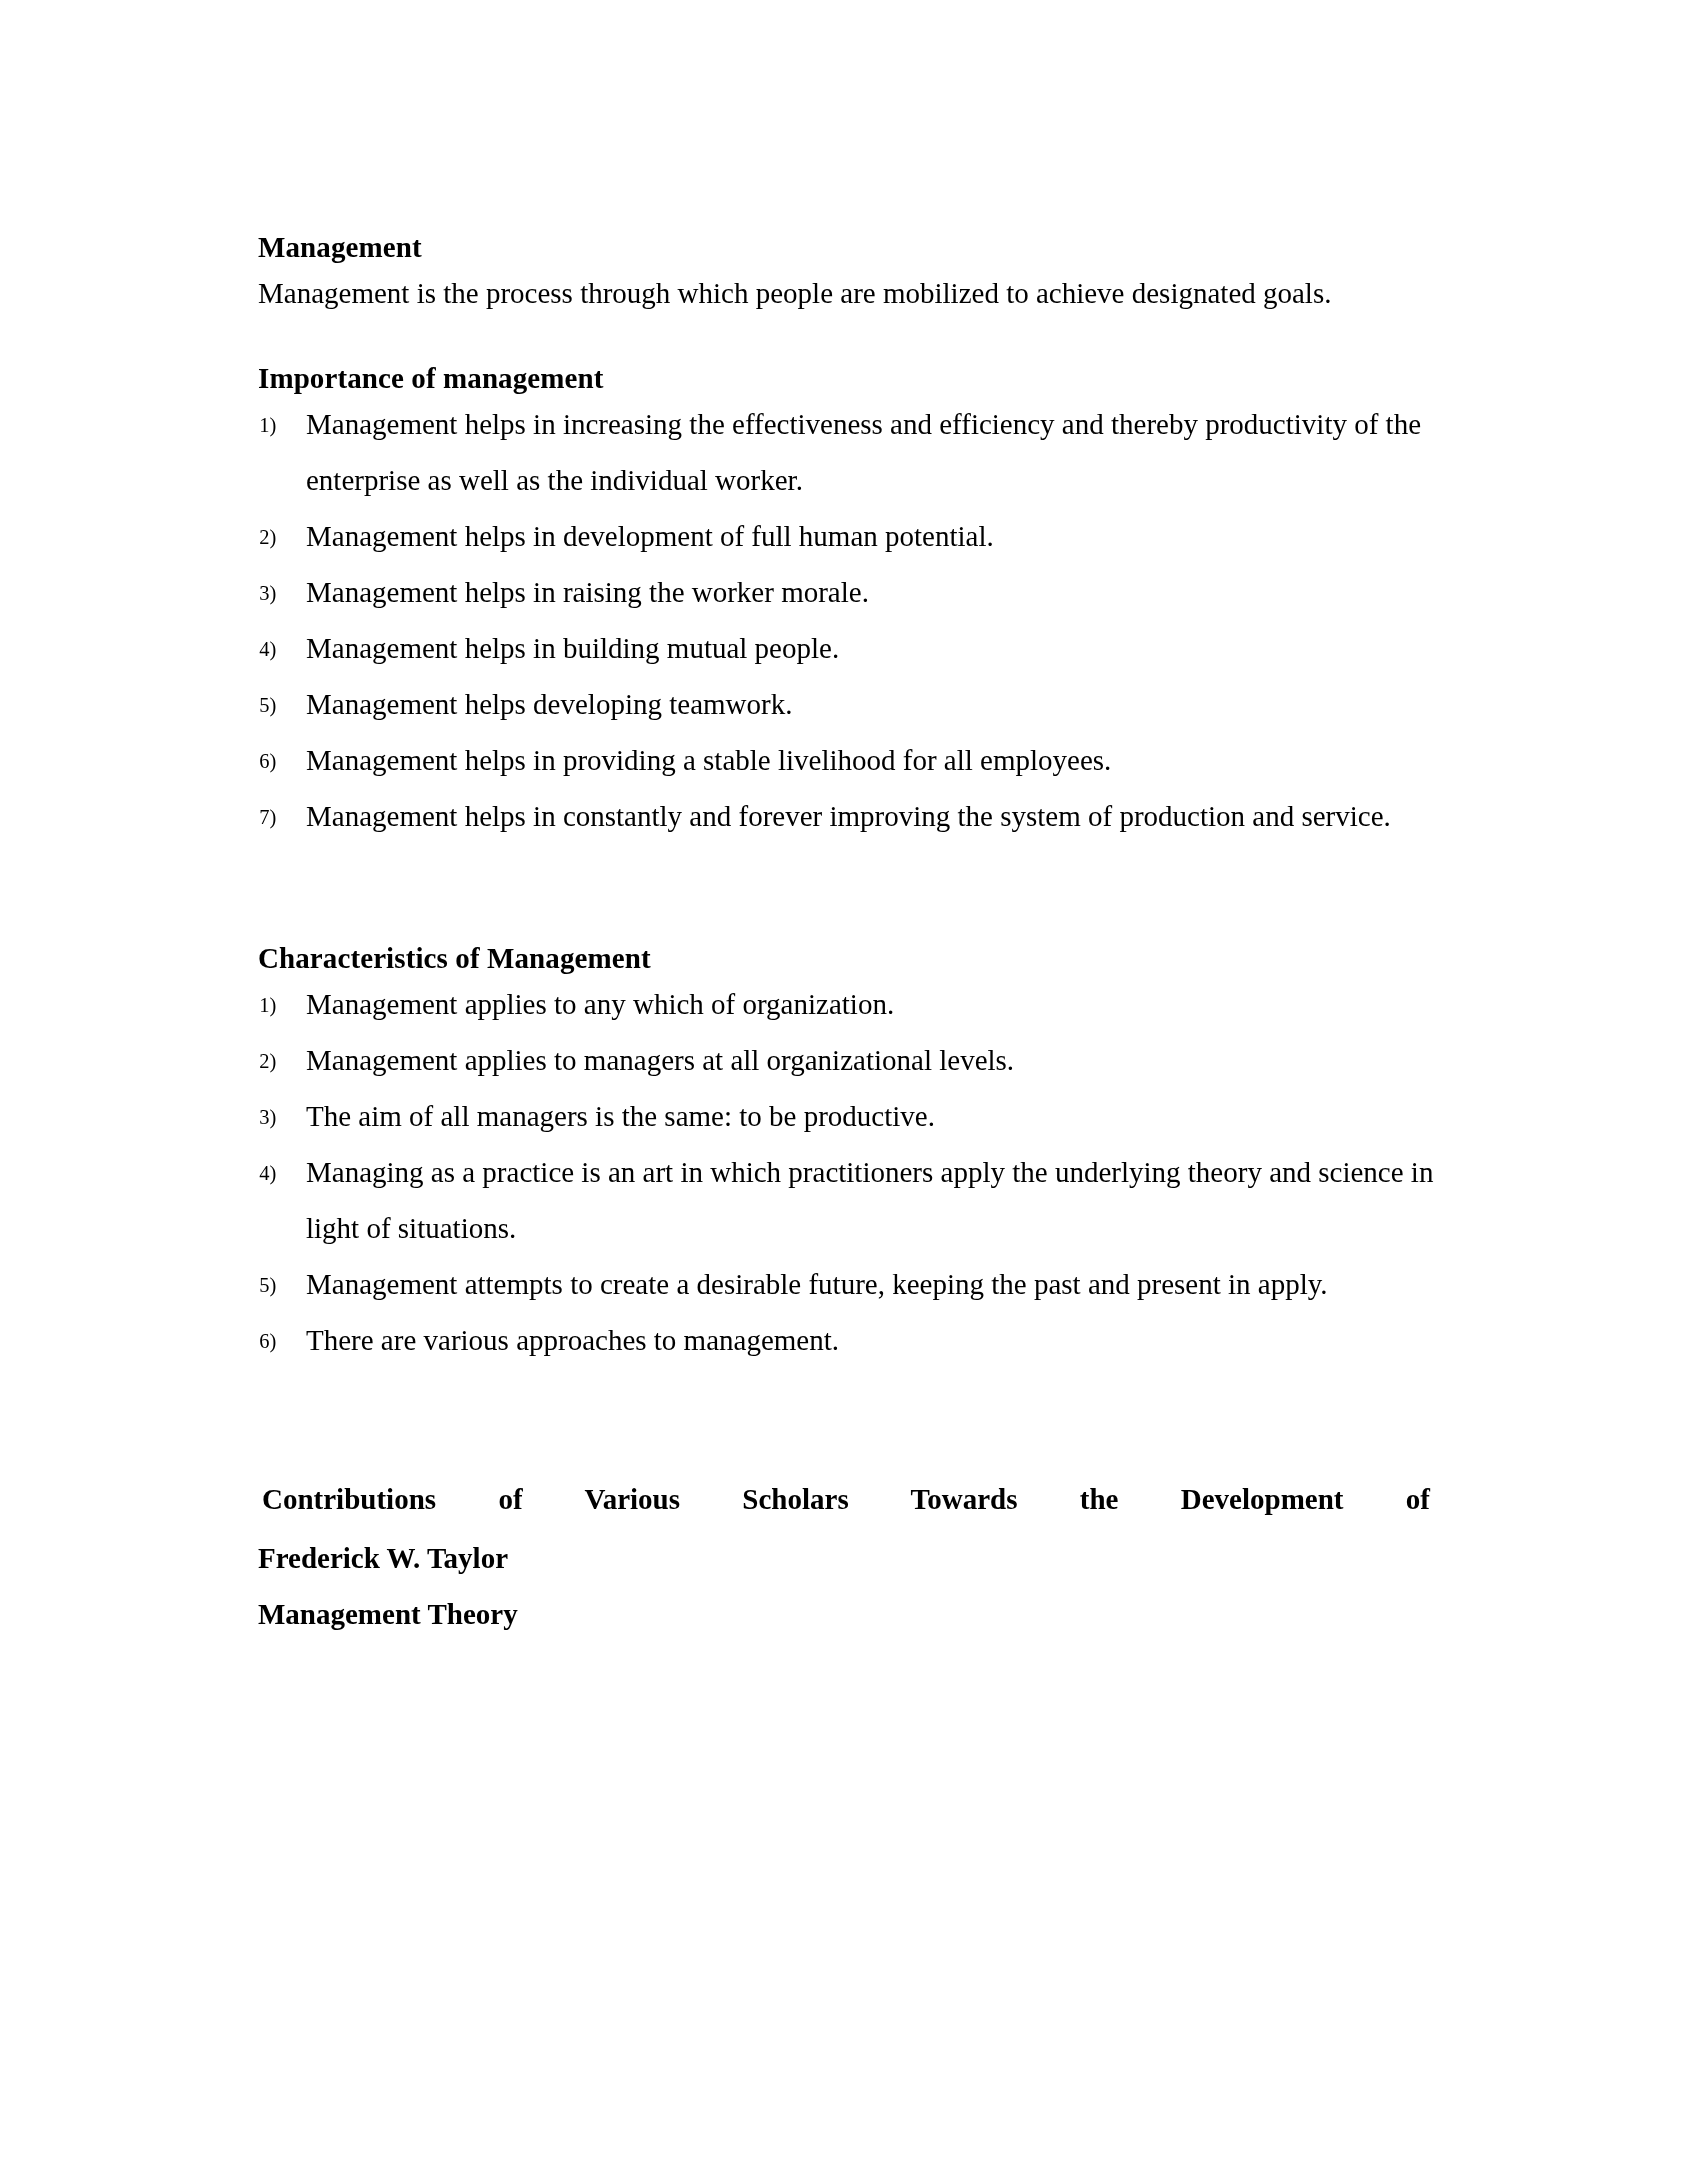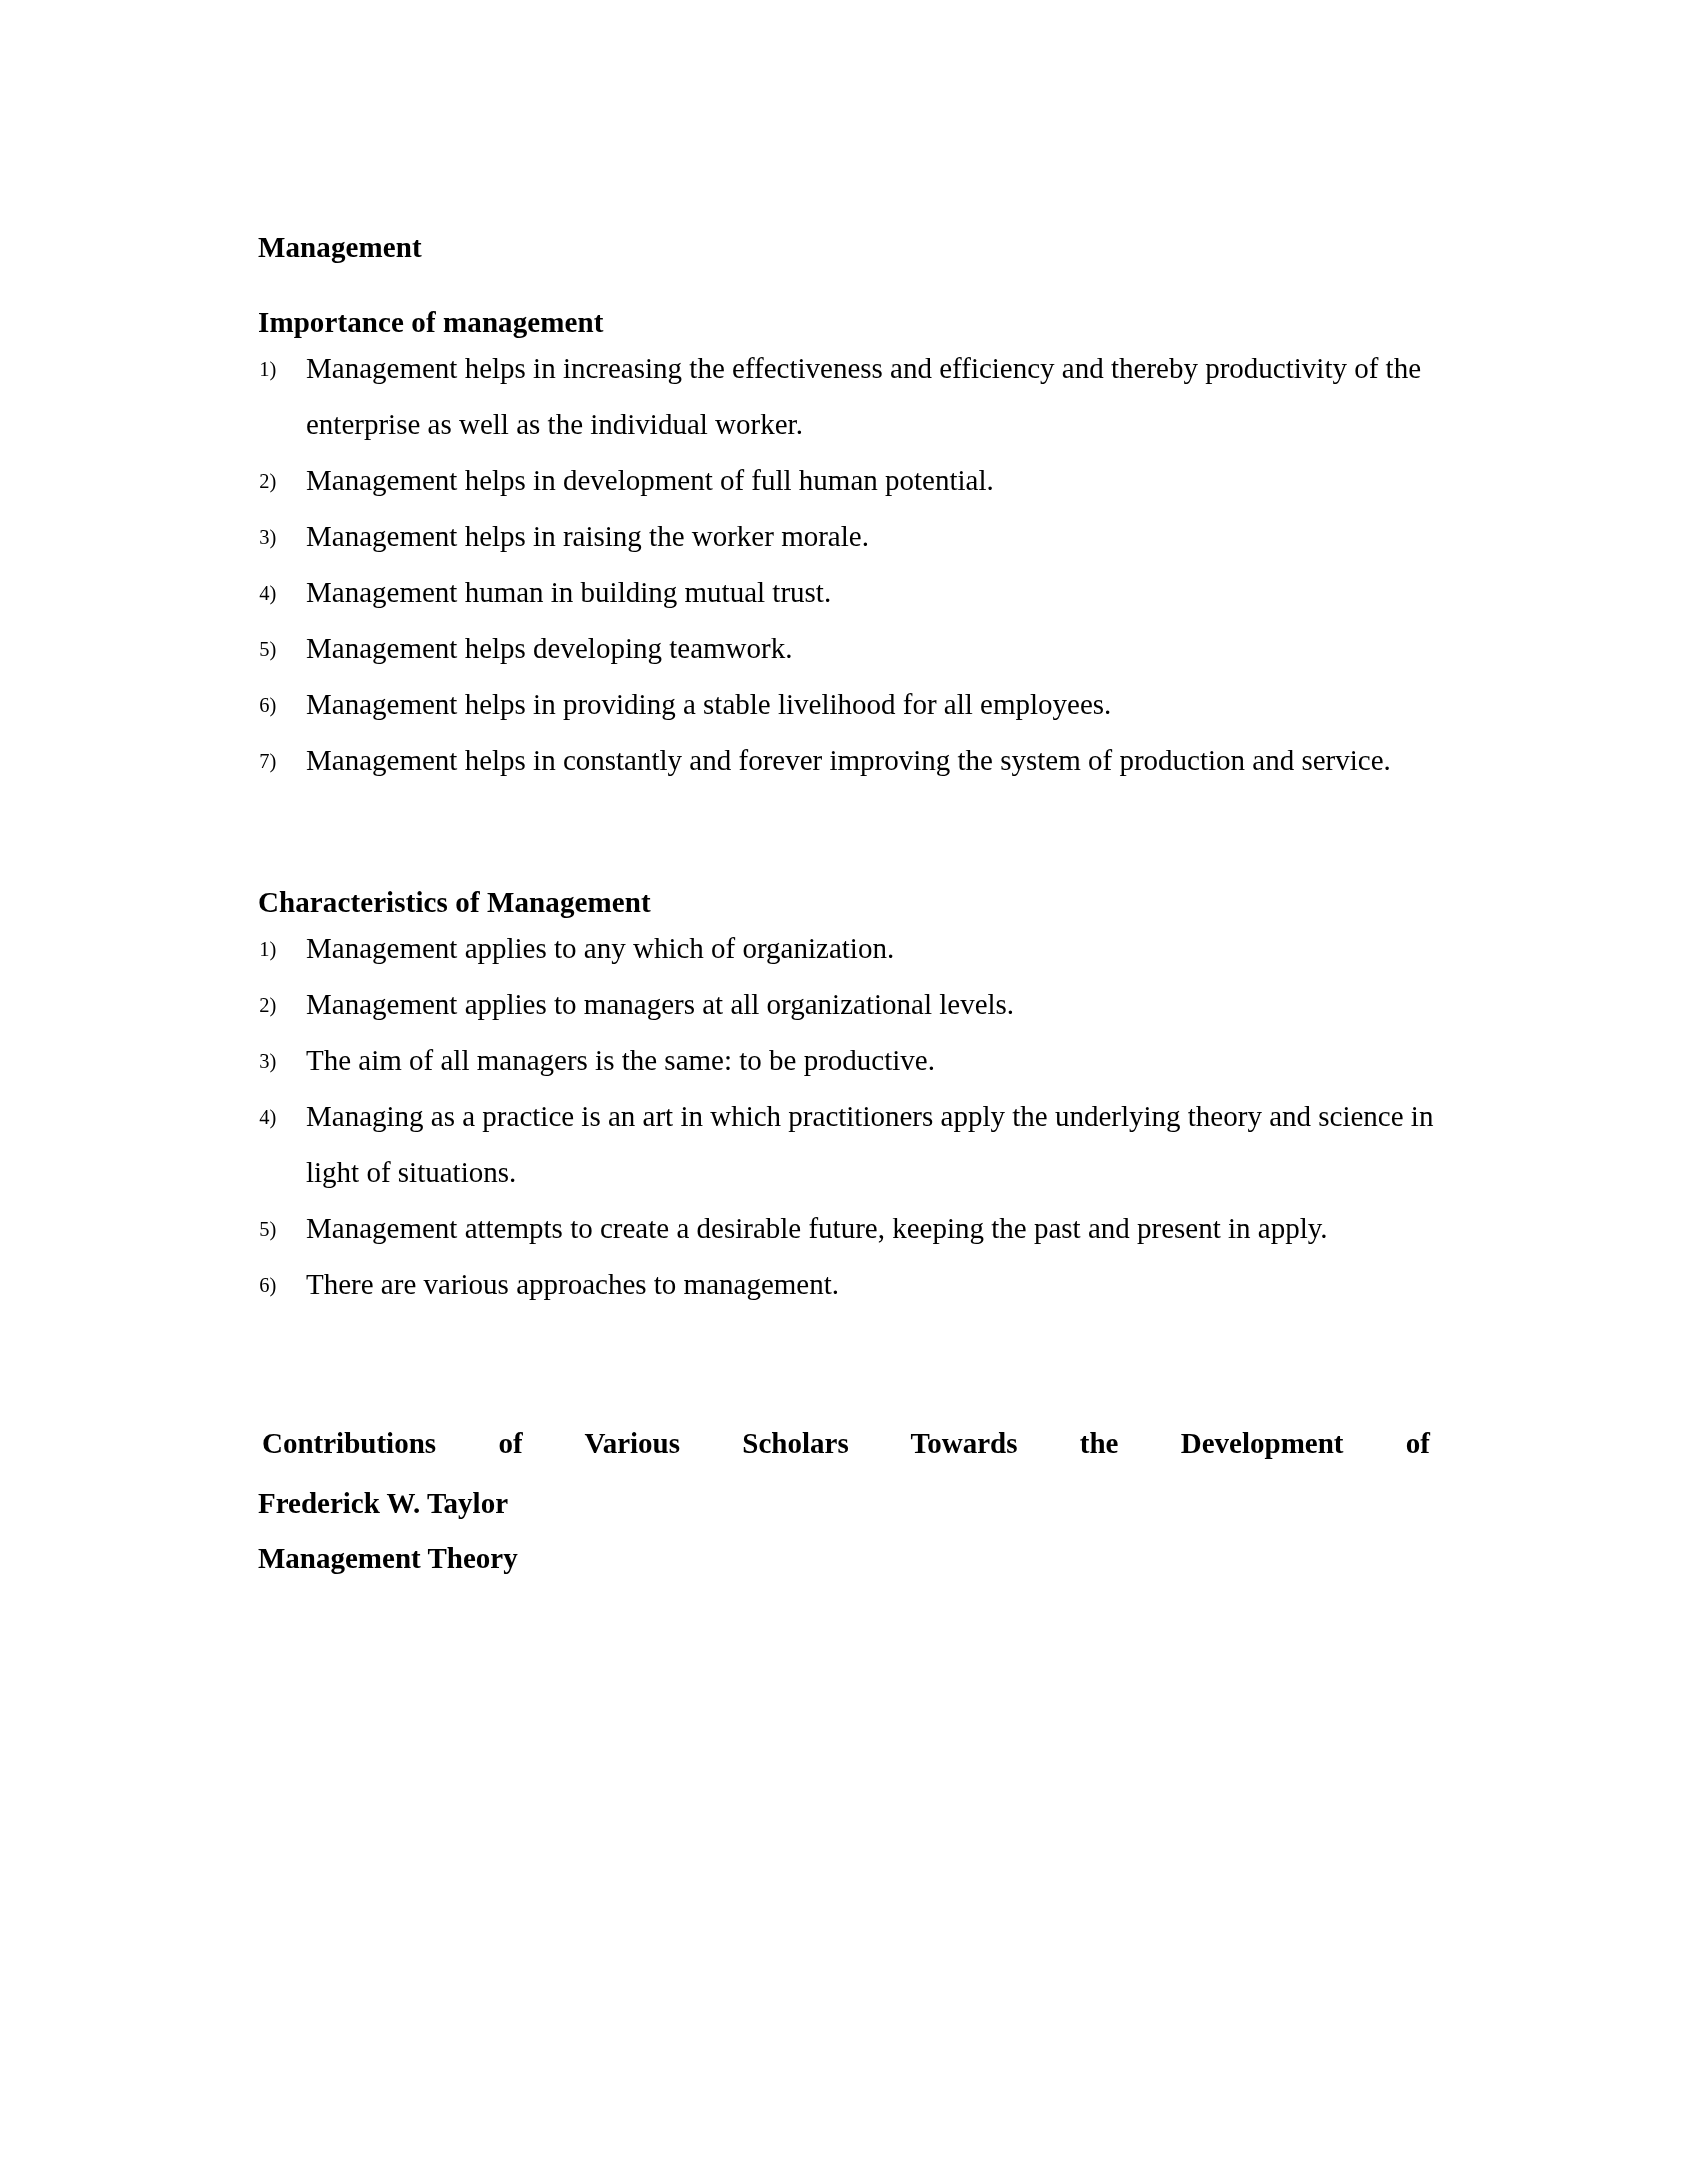--- a/index.html
+++ b/index.html
@@ -92,20 +92,21 @@
 </style>
 </head>
 <body>
 
 <div class="page">
   <div class="content">
 
     <div>
       <p class="heading">Management</p>
       <div class="sp-after-heading"></div>
+      <p class="para">Management is the process through which people are mobilized to achieve designated goals.</p>
     </div>
 
     <div class="gap-md"></div>
 
     <div>
       <p class="heading">Importance of management</p>
       <div class="sp-after-heading"></div>
       <ol class="list">
         <li class="list-item">
           <span class="list-marker">1)</span>
@@ -114,21 +115,21 @@
         <li class="list-item">
           <span class="list-marker">2)</span>
           <span class="list-text">Management helps in development of full human potential.</span>
         </li>
         <li class="list-item">
           <span class="list-marker">3)</span>
           <span class="list-text">Management helps in raising the worker morale.</span>
         </li>
         <li class="list-item">
           <span class="list-marker">4)</span>
-          <span class="list-text">Management human in building mutual trust.</span>
+          <span class="list-text">Management helps in building mutual people.</span>
         </li>
         <li class="list-item">
           <span class="list-marker">5)</span>
           <span class="list-text">Management helps developing teamwork.</span>
         </li>
         <li class="list-item">
           <span class="list-marker">6)</span>
           <span class="list-text">Management helps in providing a stable livelihood for all employees.</span>
         </li>
         <li class="list-item">

